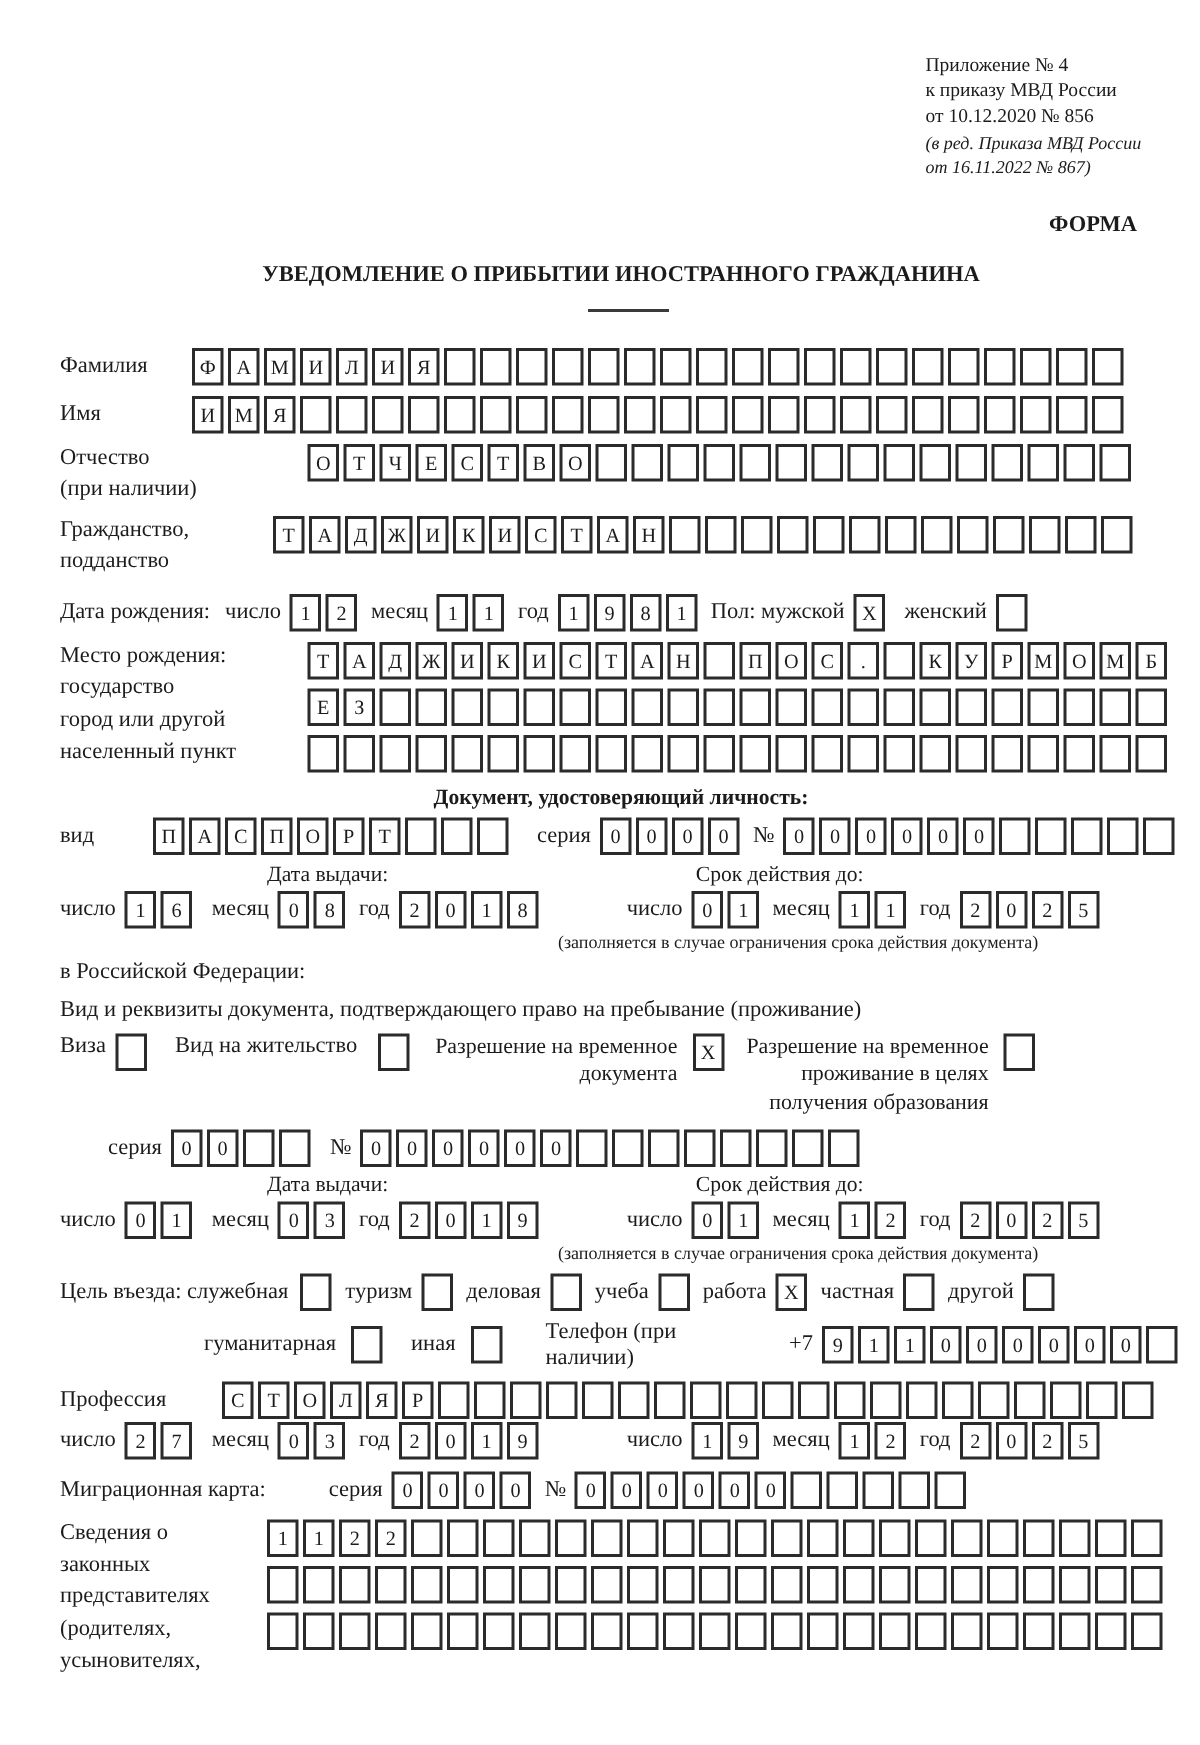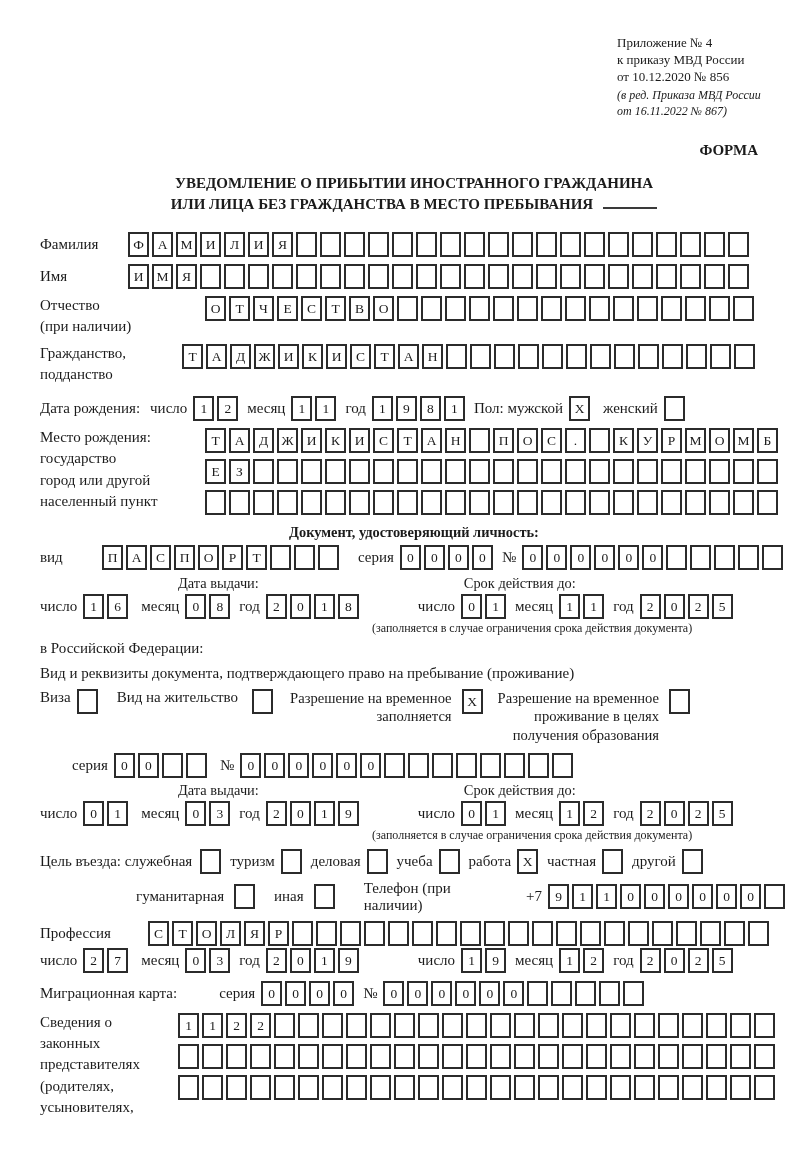--- a/index.html
+++ b/index.html
@@ -38,21 +38,21 @@
   </div>
   <div class="annex-note">
     <div>(в ред. Приказа МВД России</div>
     <div>от 16.11.2022 № 867)</div>
   </div>
 
   <div class="forma">ФОРМА</div>
 
   <div class="title">
     <div>УВЕДОМЛЕНИЕ О ПРИБЫТИИ ИНОСТРАННОГО ГРАЖДАНИНА</div>
-    <div><span>ИЛИ ЛИЦА БЕЗ ГРАЖДАНСТВА В МЕСТО ПРЕБЫВАНИЯ</span><span class="title-underline"></span></div>
+    <div><span class="title-underline"></span></div>
   </div>
 
 
   <div class="row" style="margin-top:16px">
     <span class="lbl" style="width:88px">Фамилия</span>
     <span class="cells">
         <span class="cell">Ф</span>
         <span class="cell">А</span>
         <span class="cell">М</span>
         <span class="cell">И</span>
@@ -386,21 +386,21 @@
     <span>Виза</span>
     <span class="cells ml6">
         <span class="cell"></span>
       </span>
     <span class="ml16">Вид на жительство</span>
     <span class="cells" style="margin-left:14px">
         <span class="cell"></span>
       </span>
     <span class="center2" style="margin-left:14px">
       <div>Разрешение на временное</div>
-      <div>заполняется</div>
+      <div>документа</div>
     </span>
     <span class="cells" style="margin-left:10px">
         <span class="cell">X</span>
       </span>
     <span class="center2" style="margin-left:12px">
       <div>Разрешение на временное</div>
       <div>проживание в целях</div>
       <div>получения образования</div>
     </span>
     <span class="cells" style="margin-left:10px">

